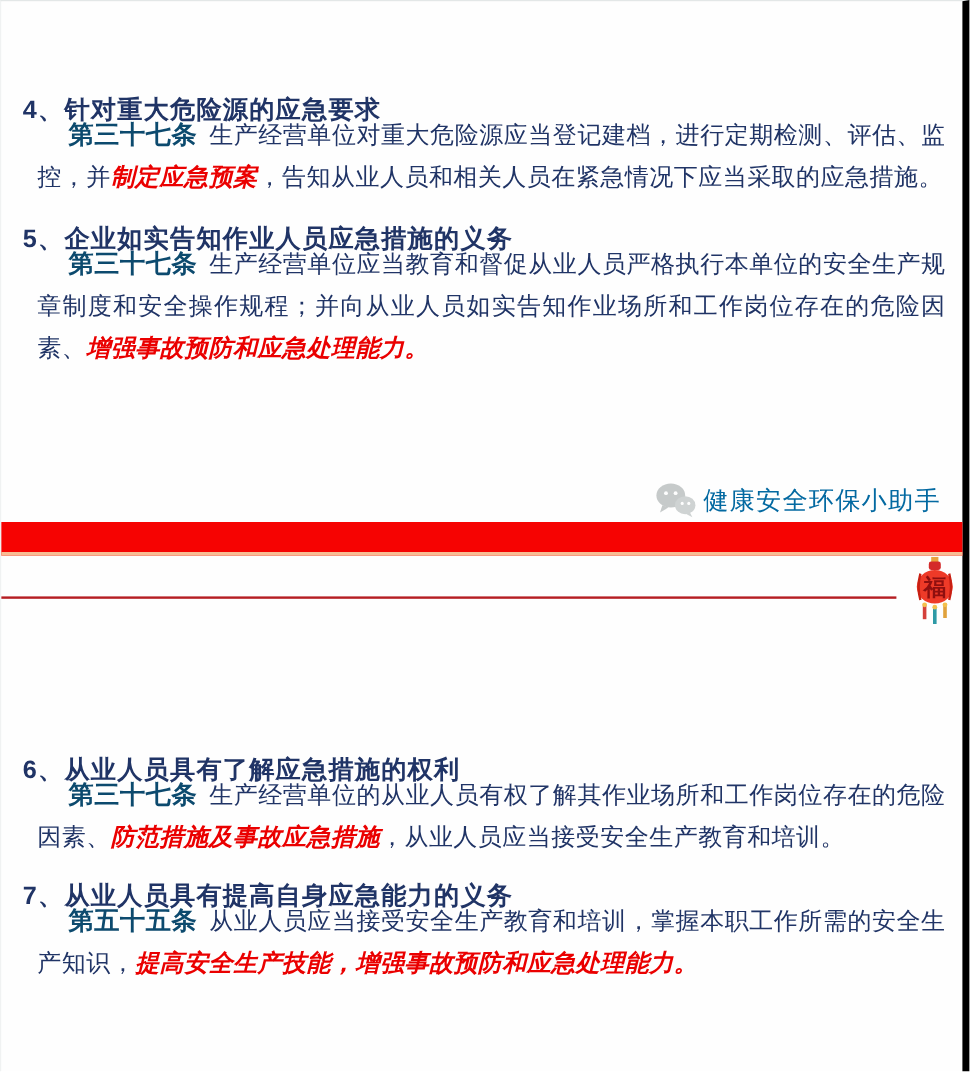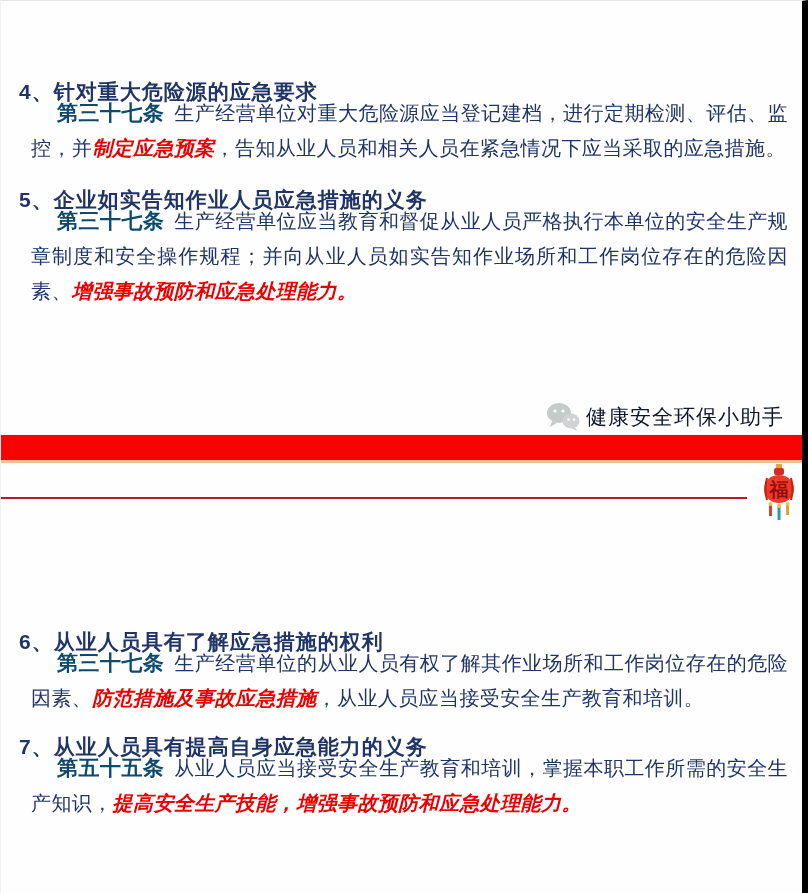--- a/index.html
+++ b/index.html
@@ -24,21 +24,21 @@
     font-size:20px;line-height:35px;color:#203466;
     text-align:justify;letter-spacing:0.4px;
     text-indent:26px;margin:0;
   }
   .article-label{font-weight:bold;color:#0c4a6e;font-size:21px;margin-right:10px;}
   .run-blue{color:#203466;}
   .run-red{color:#ea0000;font-weight:bold;font-style:italic;}
   .watermark{
     position:absolute;top:400px;right:18px;height:32px;
     display:flex;align-items:center;gap:6px;
-    color:#0f172a;font-size:21px;letter-spacing:1px;
+    color:#0369a1;font-size:21px;letter-spacing:1px;
   }
   .red-band{
     position:absolute;left:0;top:434px;width:808px;height:25px;
     background:#f60302;border-bottom:3px solid #f7bd94;
   }
   .red-rule{
     position:absolute;left:0;top:496px;width:746px;height:2px;
     background:#b51d22;z-index:1;
   }
   .lantern{position:absolute;left:757px;top:463px;z-index:2;}

